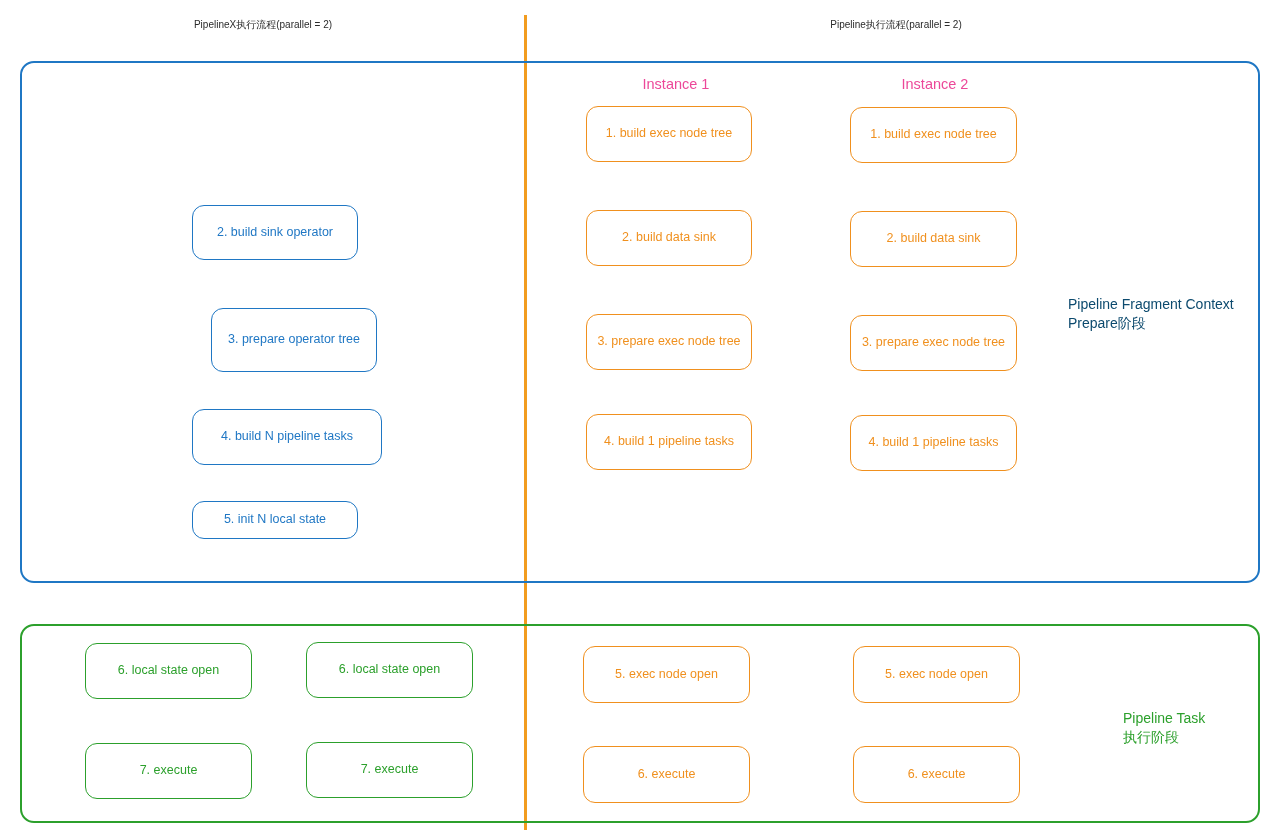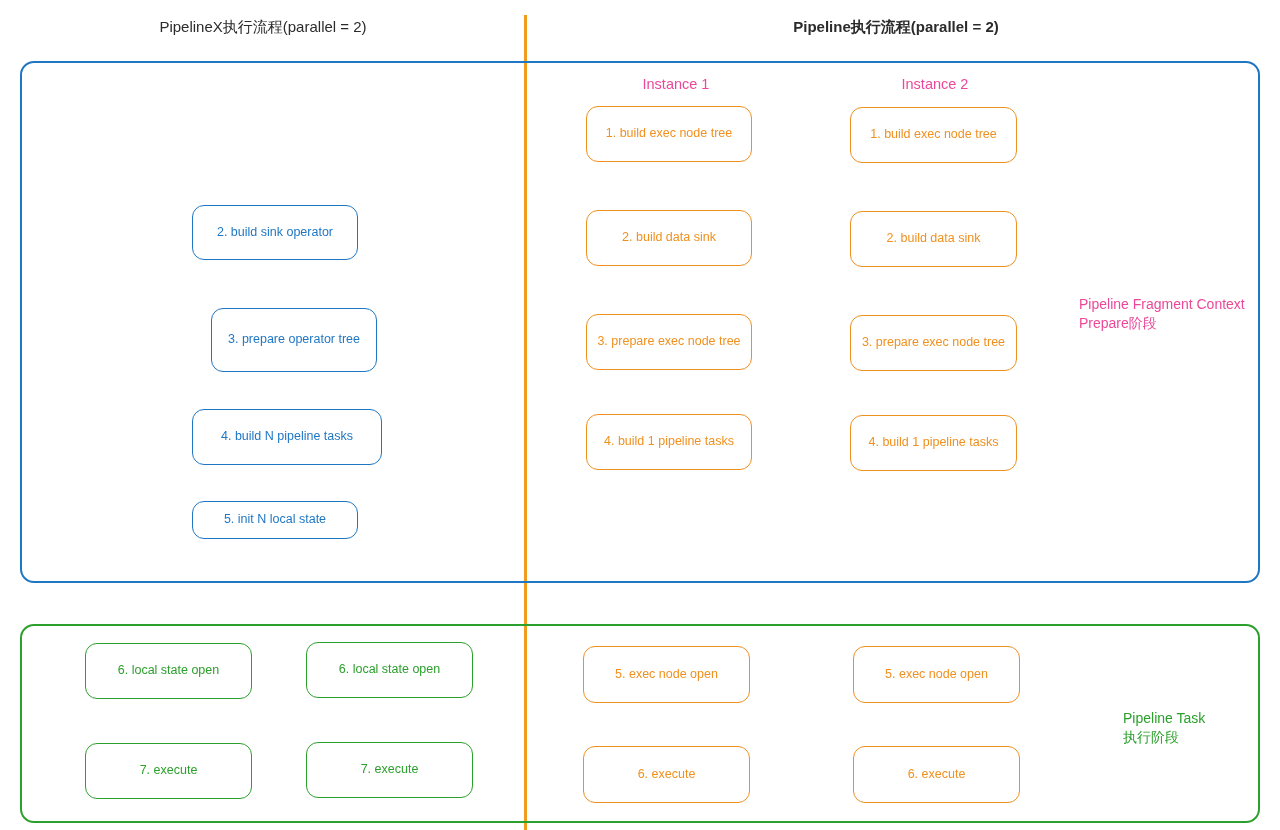--- a/index.html
+++ b/index.html
@@ -16,27 +16,27 @@
     -webkit-font-smoothing: antialiased;
   }
   .canvas {
     position: absolute;
     inset: 0;
   }
 
   
   .col-title {
     position: absolute;
-    font-size: 15px;
+    font-size: 10px;
     color: #2b2b2b;
     text-align: center;
     white-space: nowrap;
   }
   #title-left  { left: 0px;   top: 18px; width: 526px; }
-  #title-right { left: 526px; top: 18px; width: 740px; font-weight: bold; }
+  #title-right { left: 526px; top: 18px; width: 740px; }
 
   
   .divider-v {
     position: absolute;
     left: 524px;
     top: 15px;
     width: 3px;
     height: 815px;
     background: #f29c1f;
   }
@@ -93,21 +93,21 @@
   .box.orange { border: 1.6px solid #f0901e; color: #f0901e; }
   .box.green  { border: 1.6px solid #2ca02c; color: #2ca02c; }
 
   
   .stage-label {
     position: absolute;
     font-size: 14px;
     line-height: 1.35;
     white-space: pre-line;
   }
-  #label-prepare { left: 1068px; top: 295px; color: #ec4899; margin-left: 11px; }
+  #label-prepare { left: 1068px; top: 295px; color: #0c4a6e; }
   #label-task    { left: 1123px; top: 709px; color: #2ca02c; }
 </style>
 </head>
 <body>
 
 <div class="canvas">
 
   <div class="col-title" id="title-left">PipelineX执行流程(parallel = 2)</div>
   <div class="col-title" id="title-right">Pipeline执行流程(parallel = 2)</div>
 

